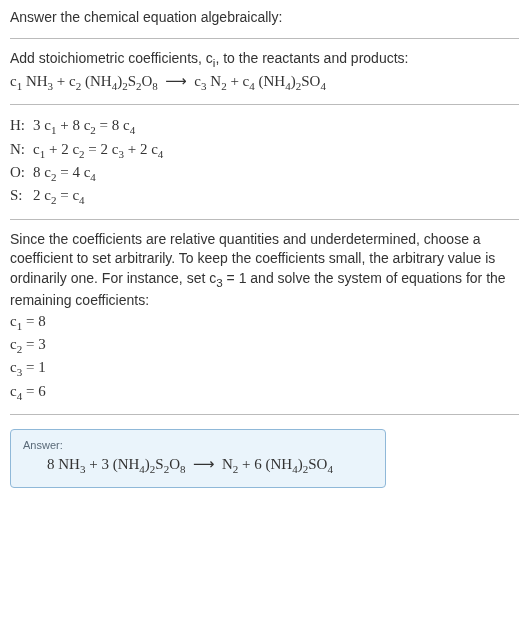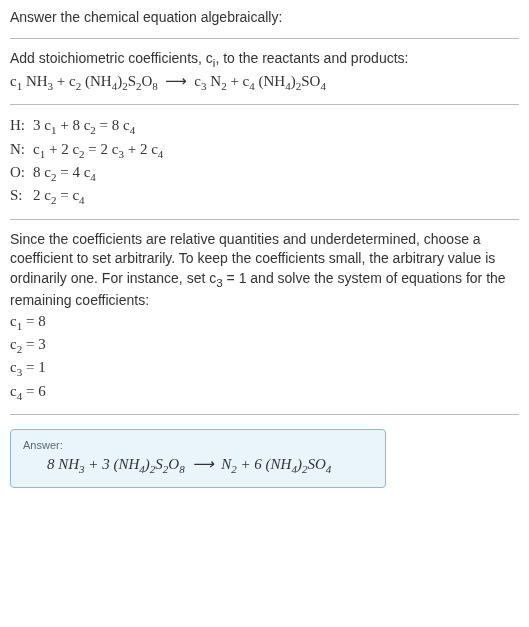--- a/index.html
+++ b/index.html
@@ -47,21 +47,20 @@
     margin-top: 4px;
     min-width: 350px;
   }
   .answer-label {
     color: #5a6a78;
     font-size: 11px;
   }
   .answer-eq {
     padding-left: 24px;
     color: #333;
-    font-style: italic;
   }
   .formula {
     font-family: 'Times New Roman', serif;
     font-size: 15px;
   }
   .formula sub, .formula sup {
     font-size: 11px;
   }
   .ital { }
 </style>

